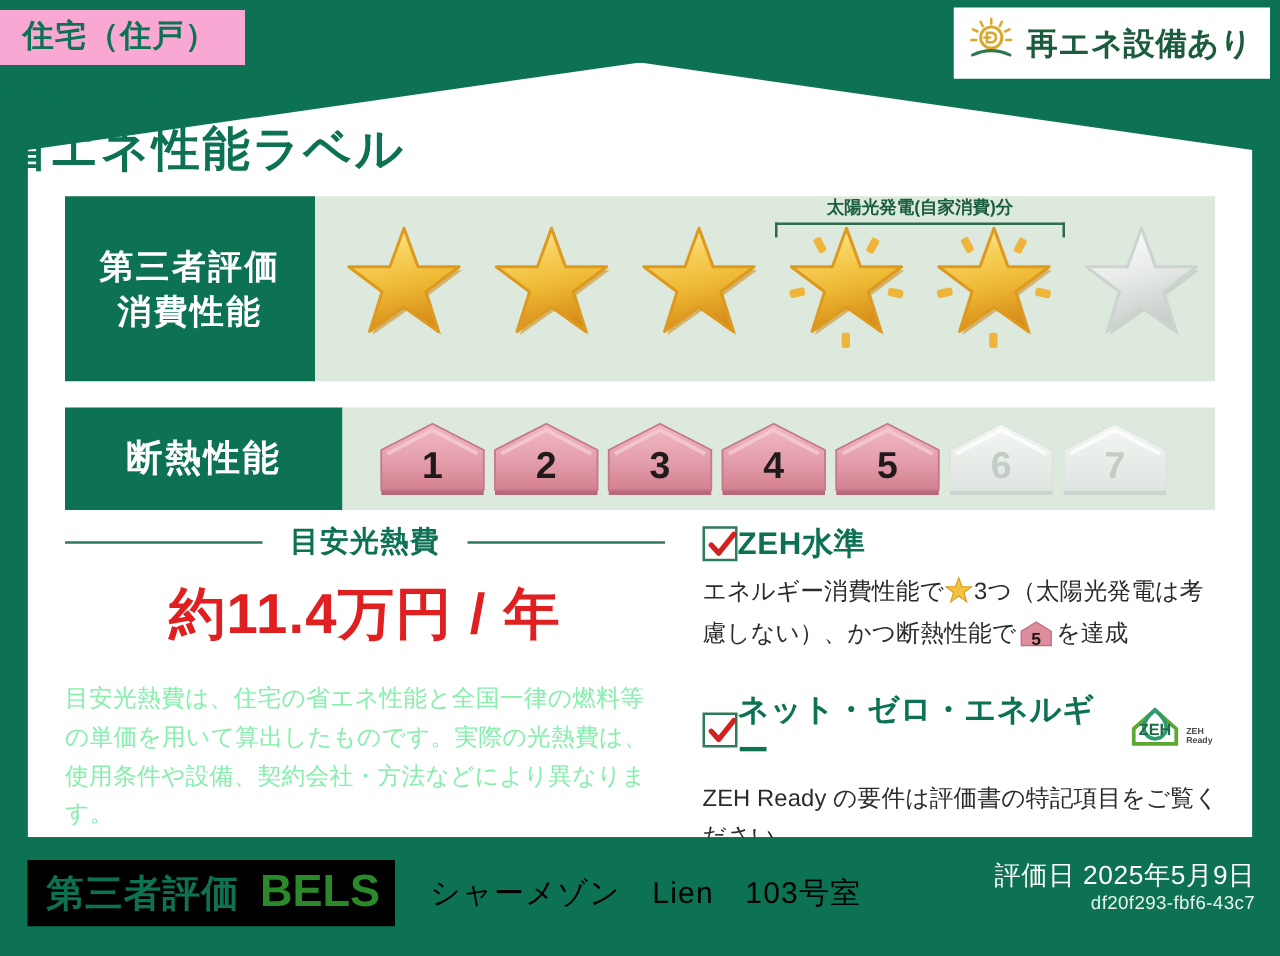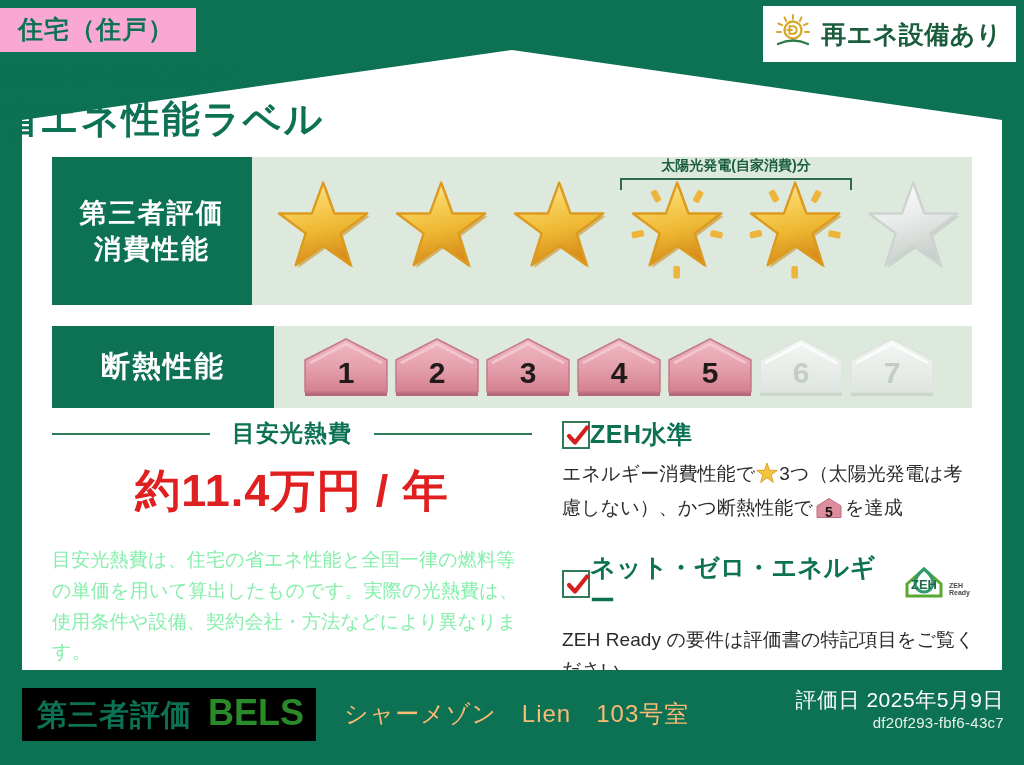--- a/index.html
+++ b/index.html
@@ -160,21 +160,21 @@
     display: flex; align-items: baseline; gap: 16px;
   }
   .bels-chip .b-jp {
     font-size: 30px; font-weight: 700; color: #0c7253; letter-spacing: 1px;
   }
   .bels-chip .b-en {
     font-size: 36px; font-weight: 700; color: #2a8a2a; letter-spacing: 0px;
   }
   .prop-name {
     position: absolute; left: 344px; top: 28px;
-    font-size: 24px; color: #fdba74; letter-spacing: 1px;
+    font-size: 24px; color: #000000; letter-spacing: 1px;
   }
   .eval-date {
     position: absolute; right: 20px; top: 16px;
     font-size: 21px; color: #ffffff; text-align: right; letter-spacing: 0.5px;
   }
   .eval-id {
     position: absolute; right: 20px; top: 44px;
     font-size: 15px; color: #e8f3ec; text-align: right; letter-spacing: 0.3px; margin-left: 40px;
   }
 </style>

